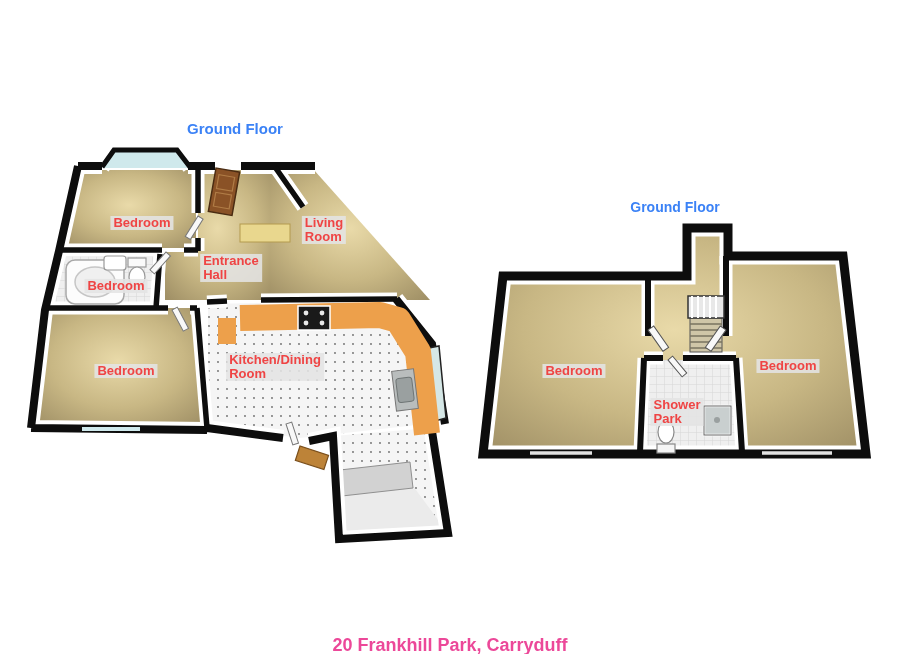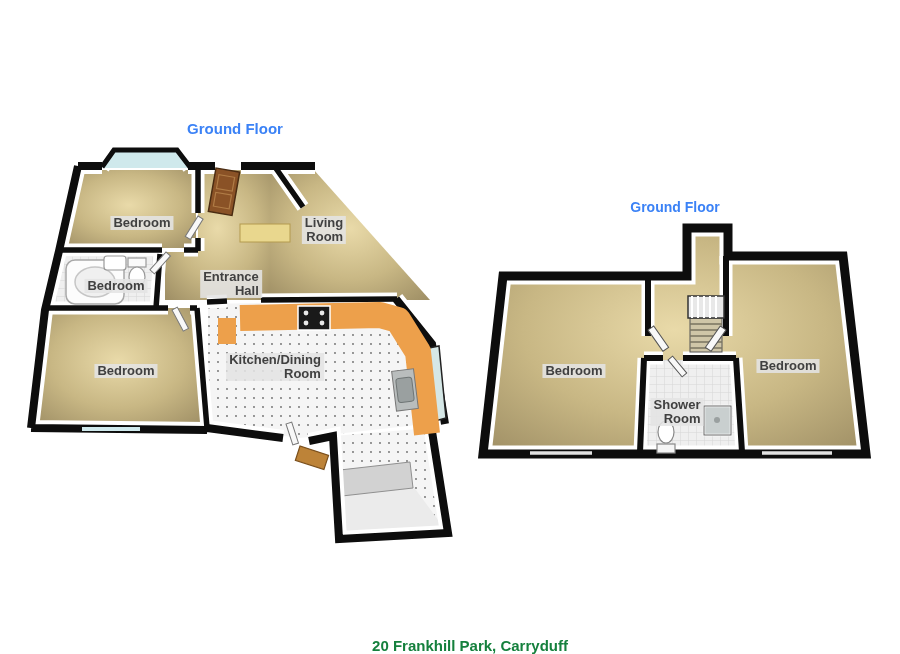--- a/index.html
+++ b/index.html
@@ -7,27 +7,27 @@
     position:relative;width:900px;height:654px;background:#ffffff;overflow:hidden;
     font-family:"Liberation Sans", sans-serif;
   }
   #plan-svg{position:absolute;left:0;top:0;}
   .floor-title{
     position:absolute;transform:translate(-50%,-50%);
     font-weight:bold;font-size:15px;color:#3b82f6;white-space:nowrap;
   }
   .room-label{
     position:absolute;transform:translate(-50%,-50%);
-    font-weight:bold;font-size:13px;line-height:1.08;color:#404040;
-    background:rgba(228,228,228,0.88);padding:0 3px;text-align:right;
+    font-weight:bold;font-size:13px;line-height:1.08;color:#ef4444;
+    background:rgba(228,228,228,0.88);padding:0 3px;text-align:left;
     white-space:pre-line;
   }
   .caption{
     position:absolute;transform:translate(-50%,-50%);
-    font-weight:bold;font-size:15px;color:#15803d;white-space:nowrap;margin-left:20px;
+    font-weight:bold;font-size:18px;color:#ec4899;white-space:nowrap;
   }
 </style>
 </head>
 <body>
 
 <div id="stage">
 
   <svg id="plan-svg" width="900" height="654" viewBox="0 0 900 654">
     <defs>
       <radialGradient id="tanGrad" cx="50%" cy="45%" r="72%">
@@ -164,27 +164,27 @@
         <circle cx="717" cy="420" r="3" fill="#9aa0a0"></circle>
       </g>
     </g>
   </svg>
 
   <div class="floor-title" style="left:235px;top:128px">Ground Floor</div>
   <div class="floor-title" style="left:675px;top:207px;font-size:14px">Ground Floor</div>
 
   <div class="room-label" style="left:142px;top:223px">Bedroom</div>
   <div class="room-label" style="left:116px;top:286px">Bedroom</div>
-  <div class="room-label" style="left:231px;top:284px">Entrance
+  <div class="room-label" style="left:231px;top:268px">Entrance
 Hall</div>
   <div class="room-label" style="left:324px;top:230px">Living
 Room</div>
   <div class="room-label" style="left:126px;top:371px">Bedroom</div>
   <div class="room-label" style="left:275px;top:367px">Kitchen/Dining
 Room</div>
 
   <div class="room-label" style="left:574px;top:371px">Bedroom</div>
   <div class="room-label" style="left:788px;top:366px">Bedroom</div>
   <div class="room-label" style="left:677px;top:412px">Shower
-Room</div>
+Park</div>
 
   <div class="caption" style="left:450px;top:645px">20 Frankhill Park, Carryduff</div>
 </div>
 
 </body></html>

